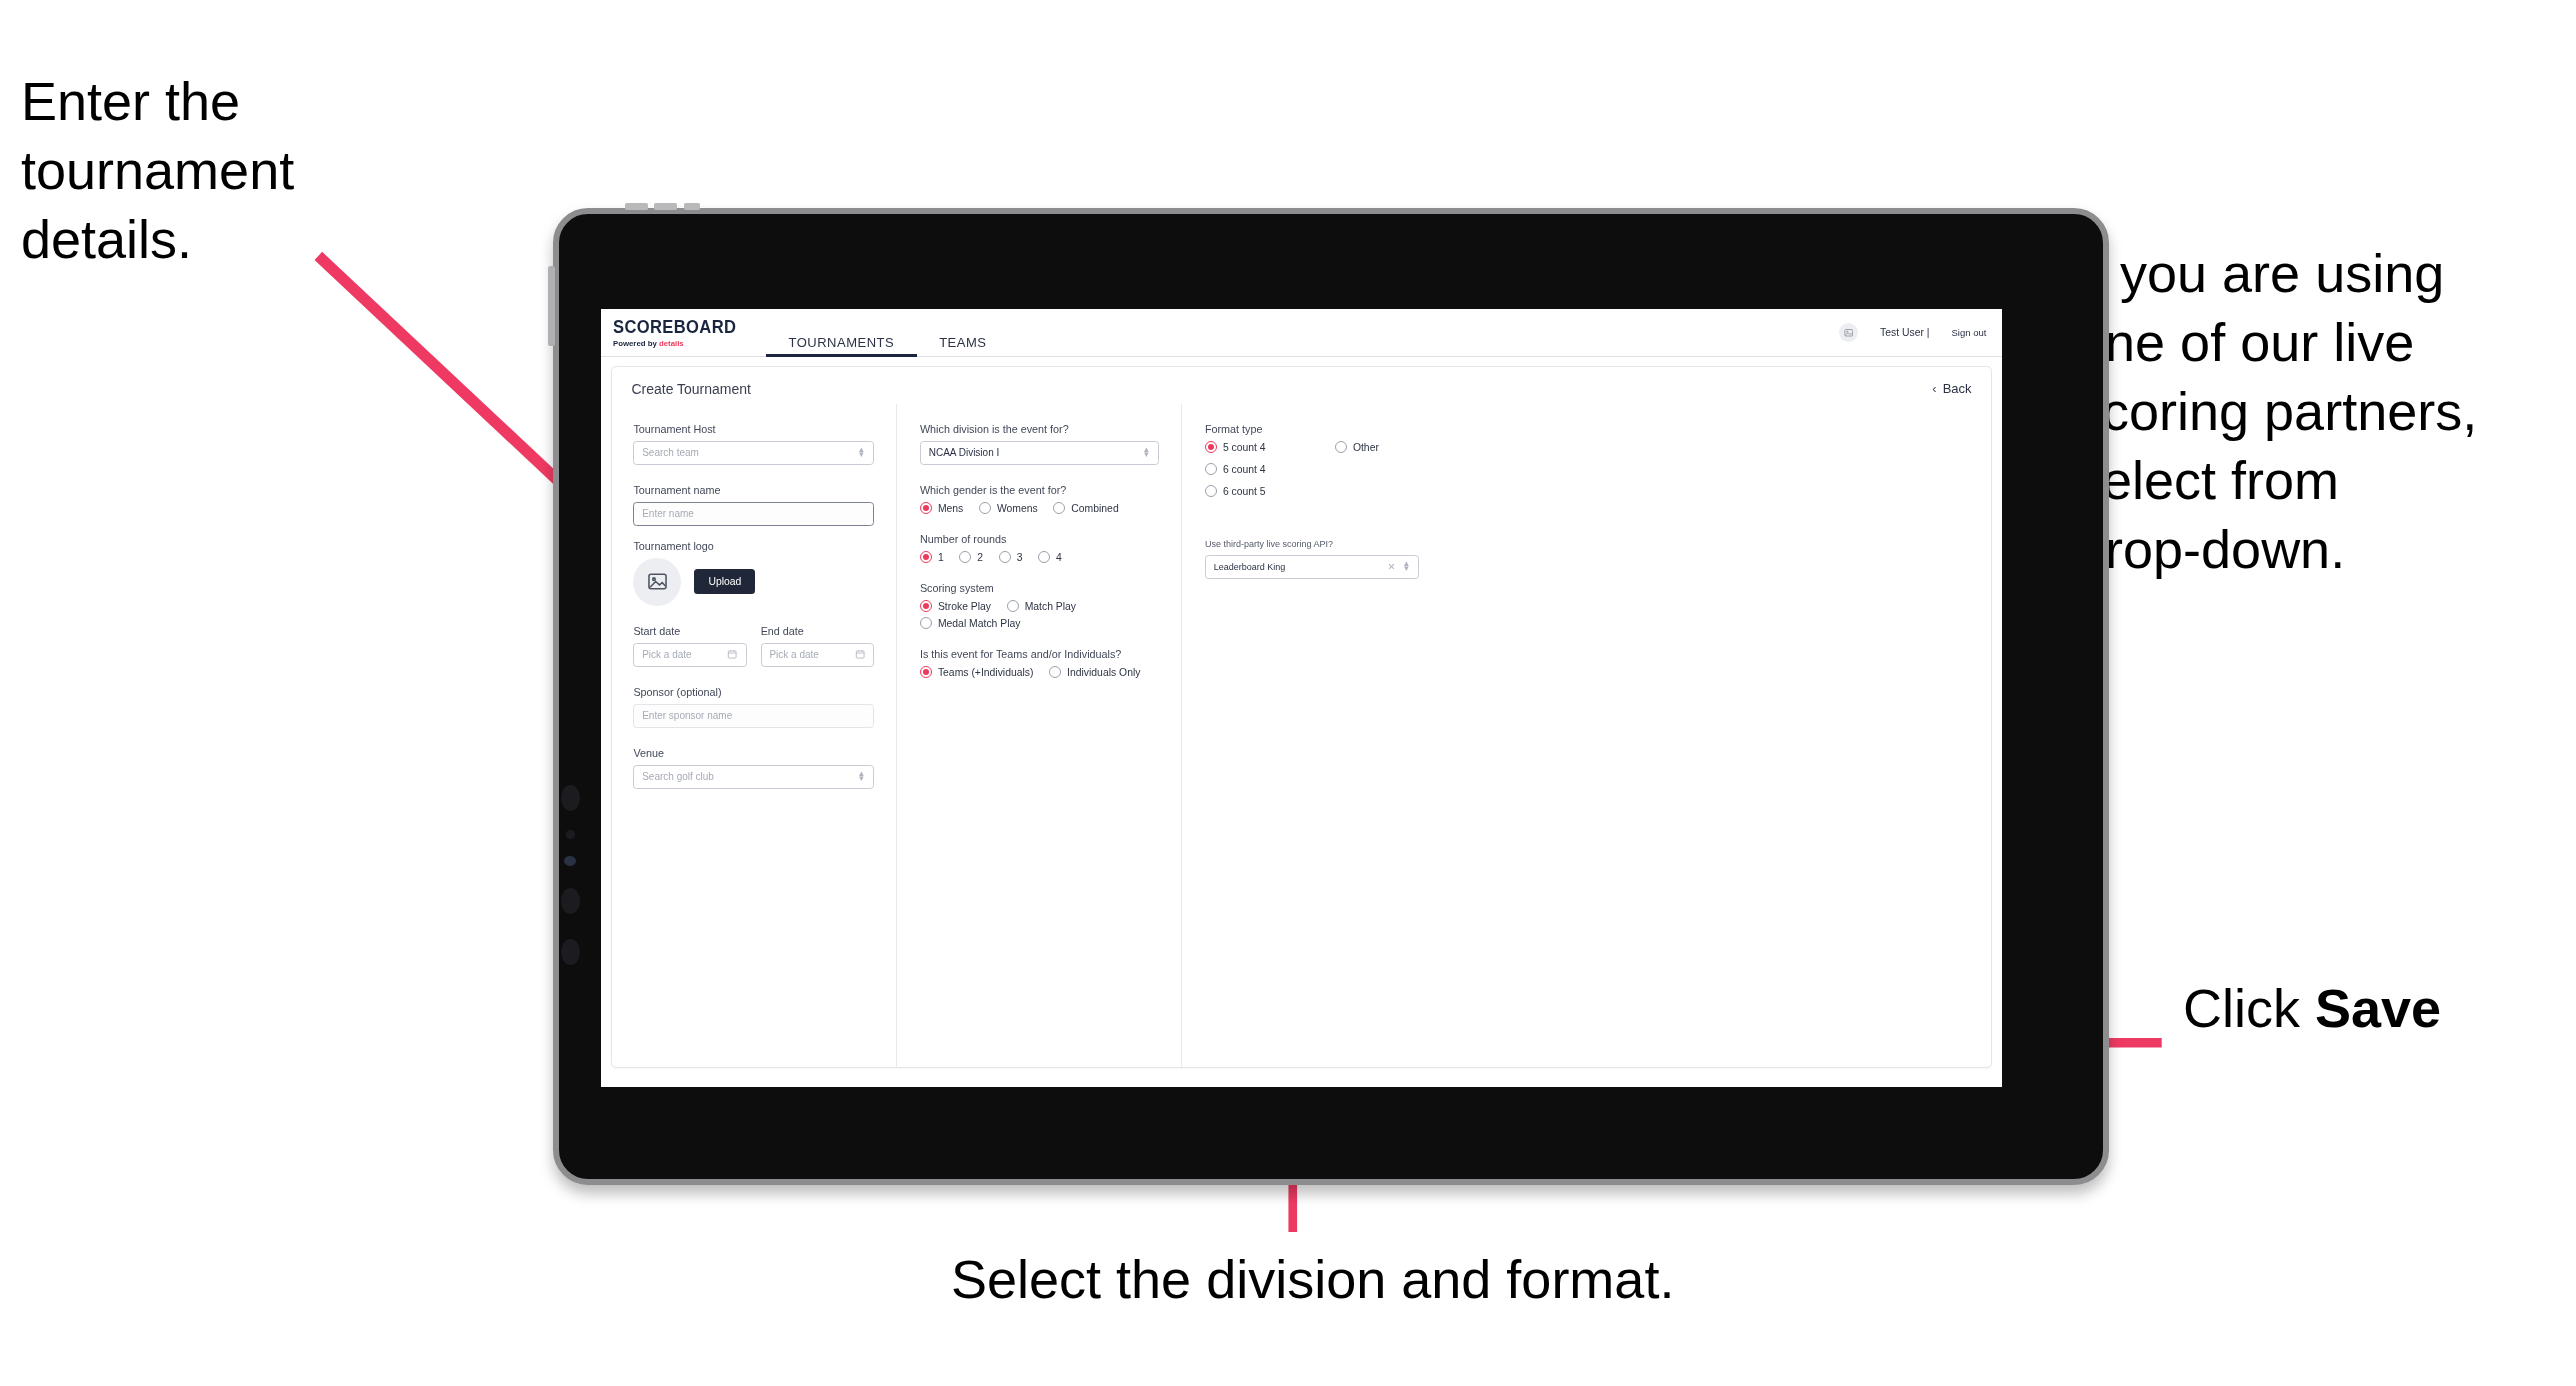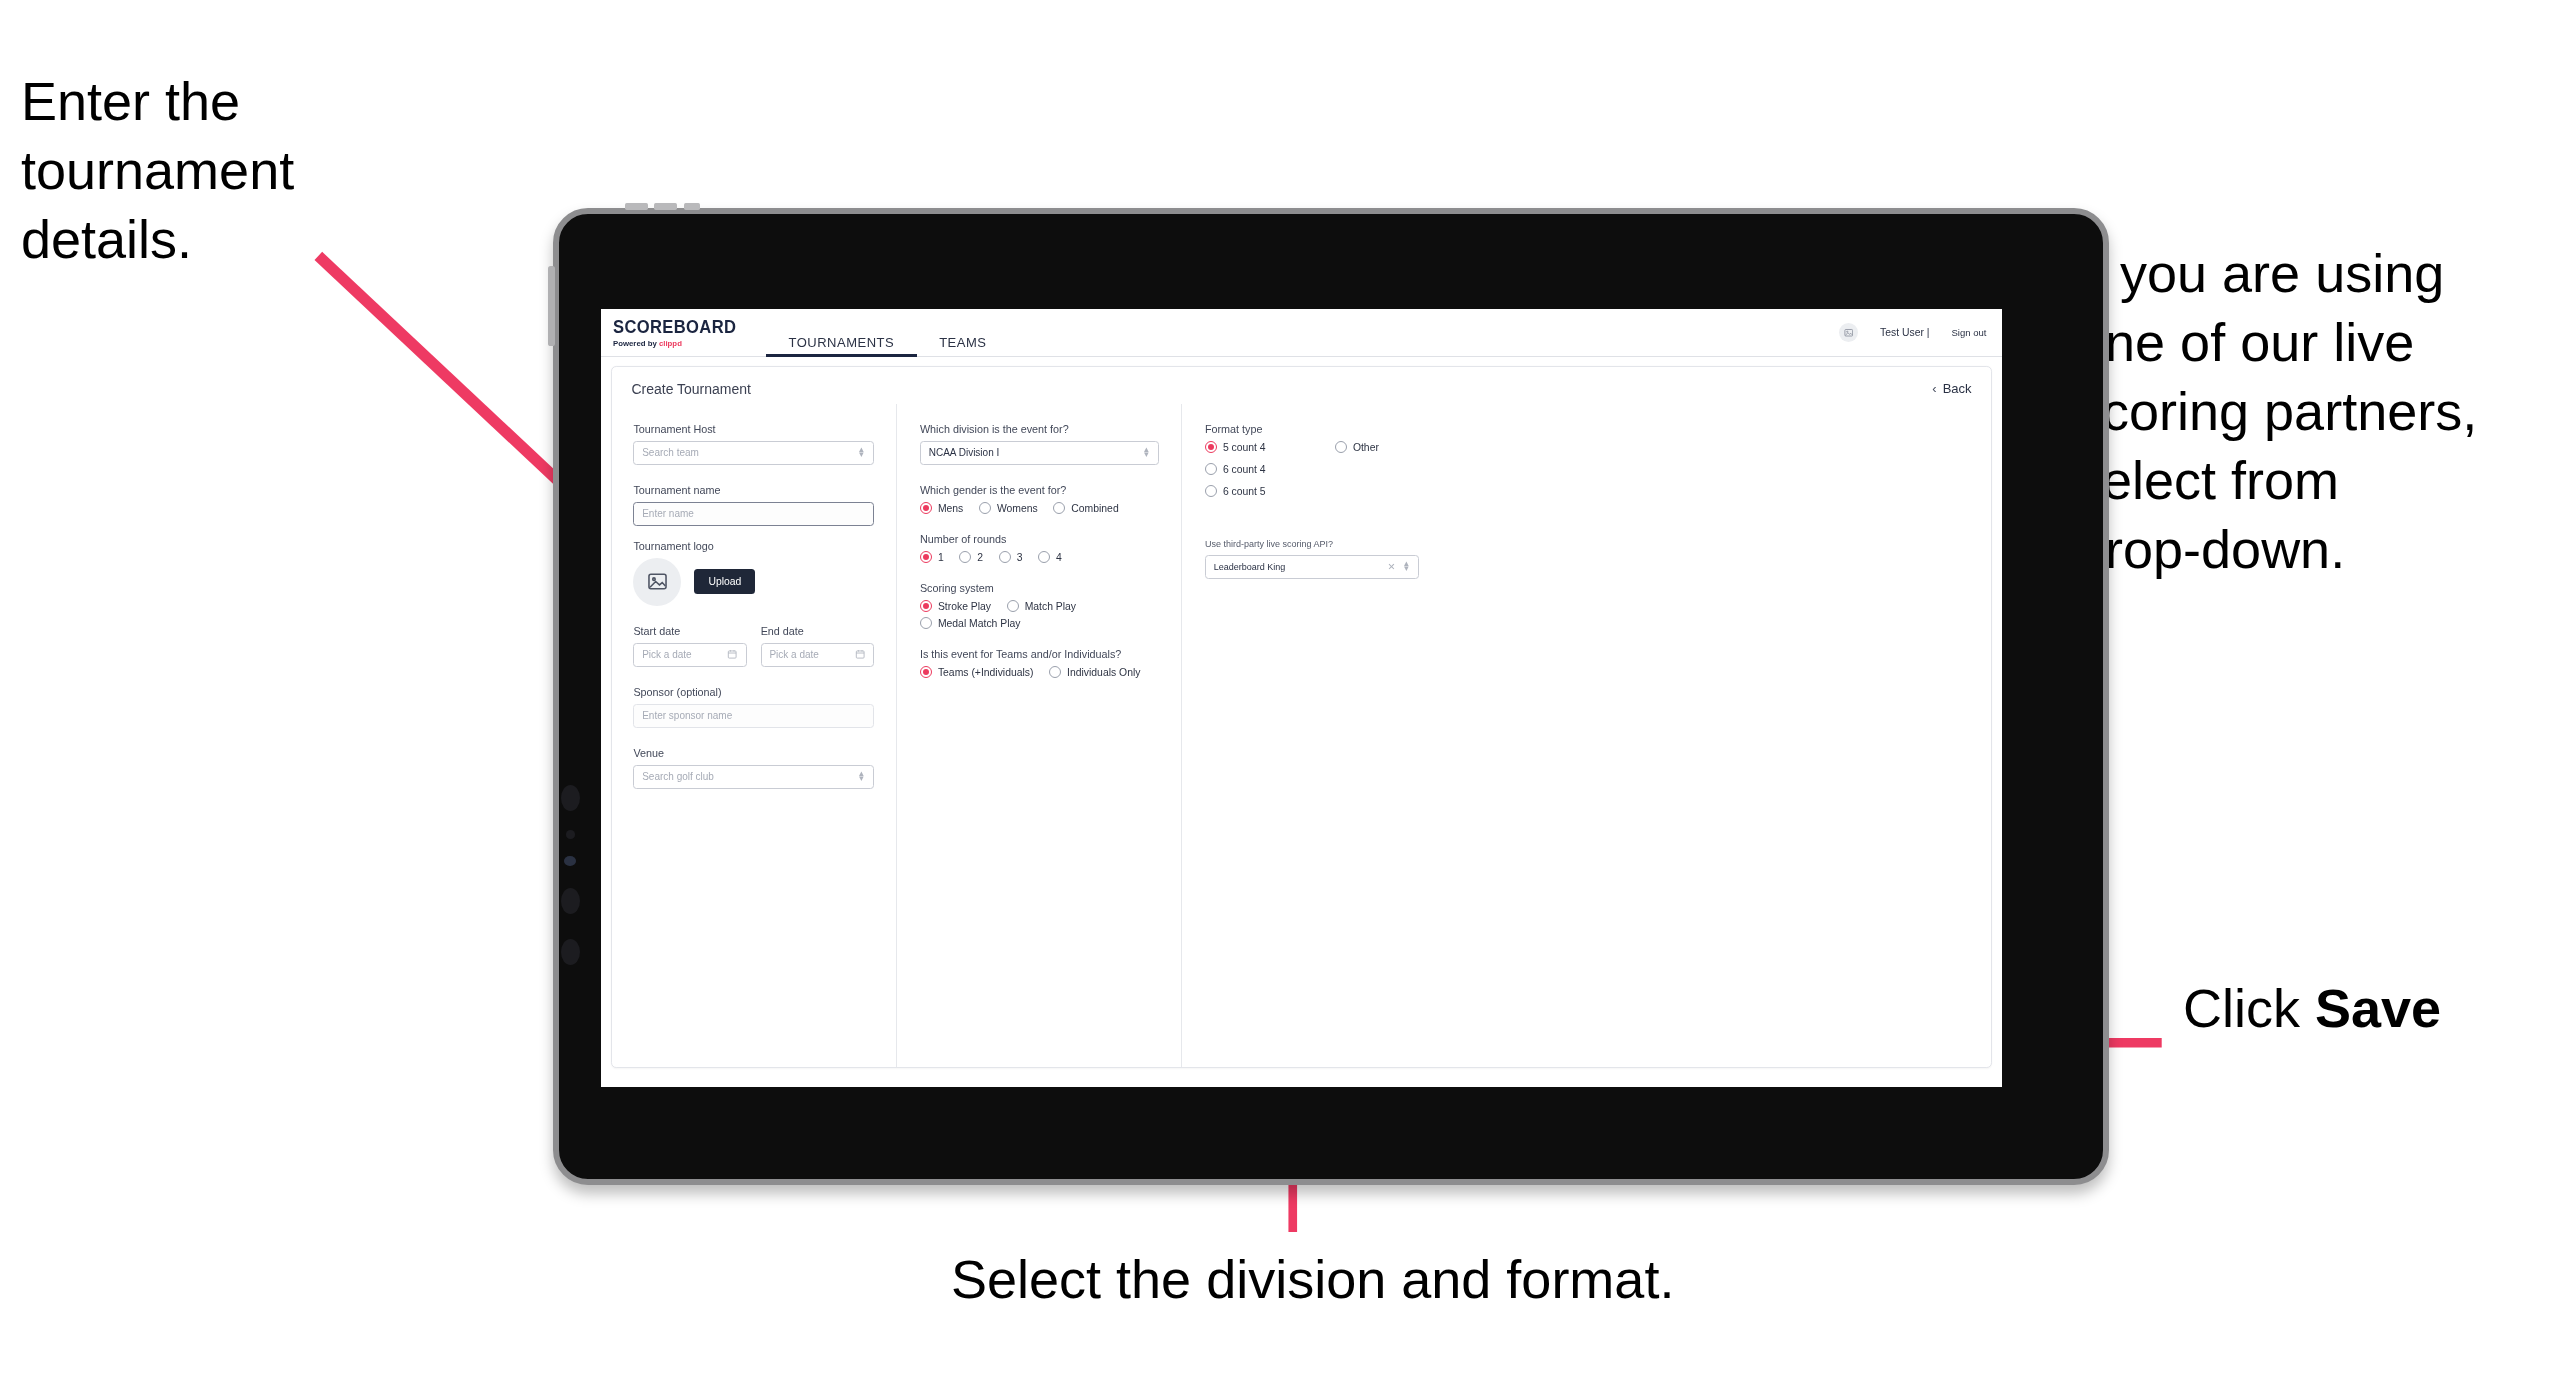--- a/index.html
+++ b/index.html
@@ -314,21 +314,21 @@
     <div class="side-dot" style="top:616px; height:8.6px; width:8.6px; left:7px"></div>
     <div class="side-dot" style="top:642px; height:10.4px; width:12px; left:5.2px; background:#2a3142"></div>
     <div class="side-dot" style="top:674px; height:26px"></div>
     <div class="side-dot" style="top:725px; height:26px"></div>
 
     <div id="screen">
 
       <div id="topbar">
         <div id="brand">
           <div id="brand-name">SCOREBOARD</div>
-          <div id="brand-sub"><span>Powered by </span><span class="pink">clippd</span></div>
+          <div id="brand-sub"><span>Powered by </span><span class="pink">details</span></div>
         </div>
         <div class="navtab active">
             <span>TOURNAMENTS</span>
           </div>
         <div class="navtab">
             <span>TEAMS</span>
           </div>
 
         <div id="topbar-right">
           <div id="avatar">

